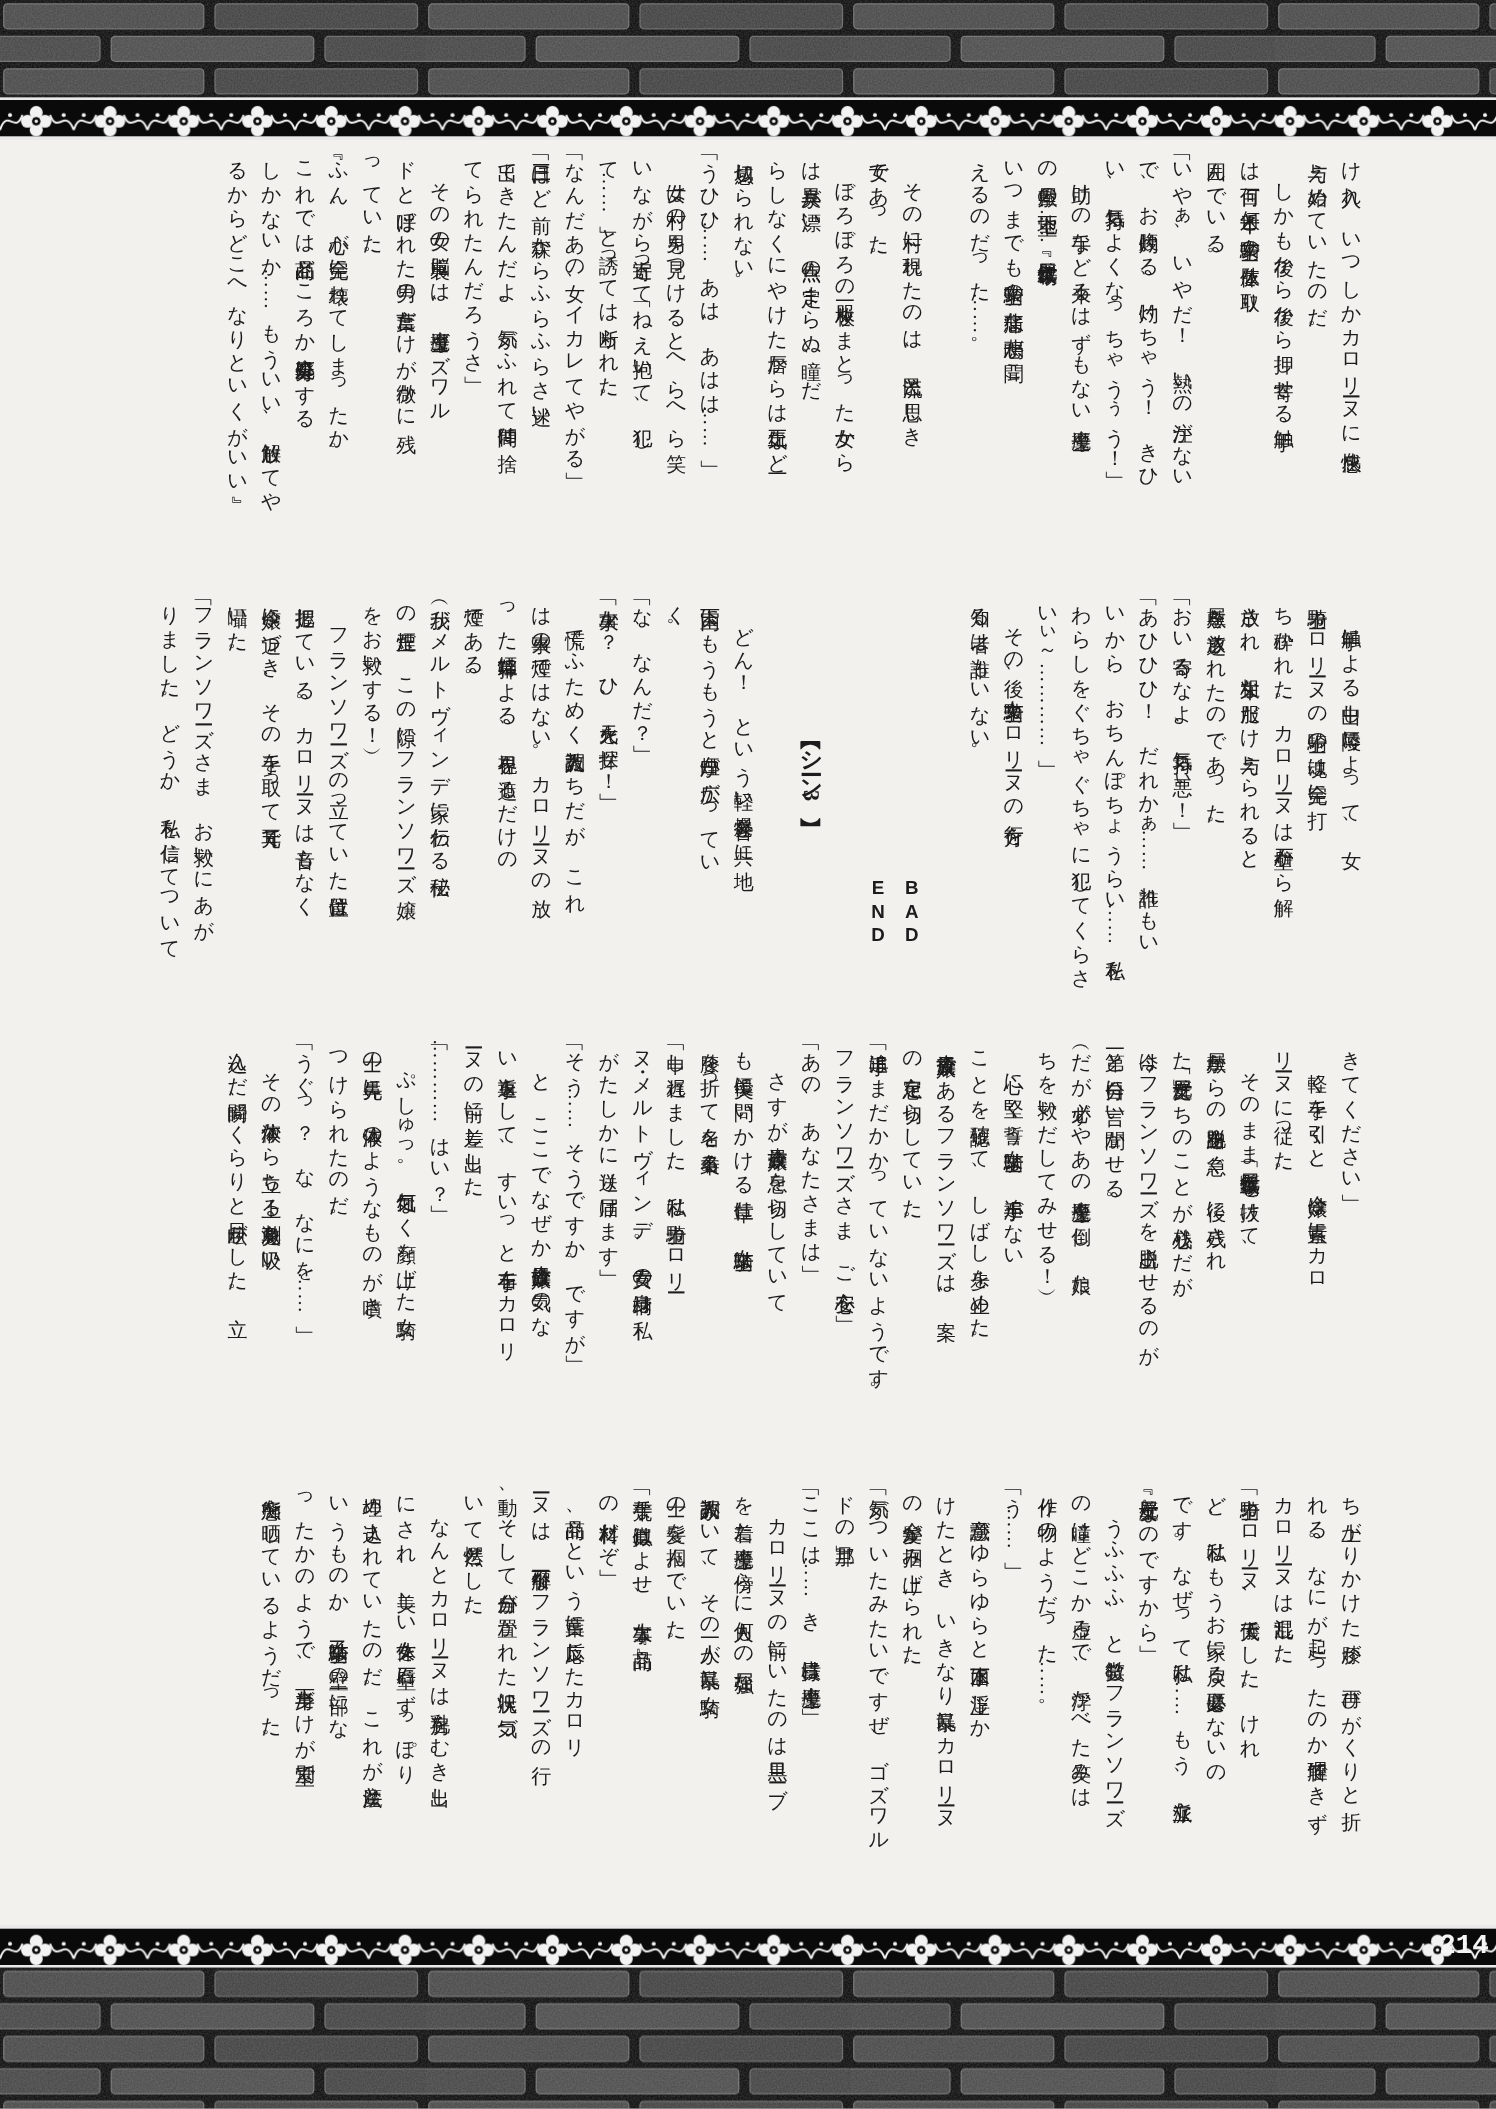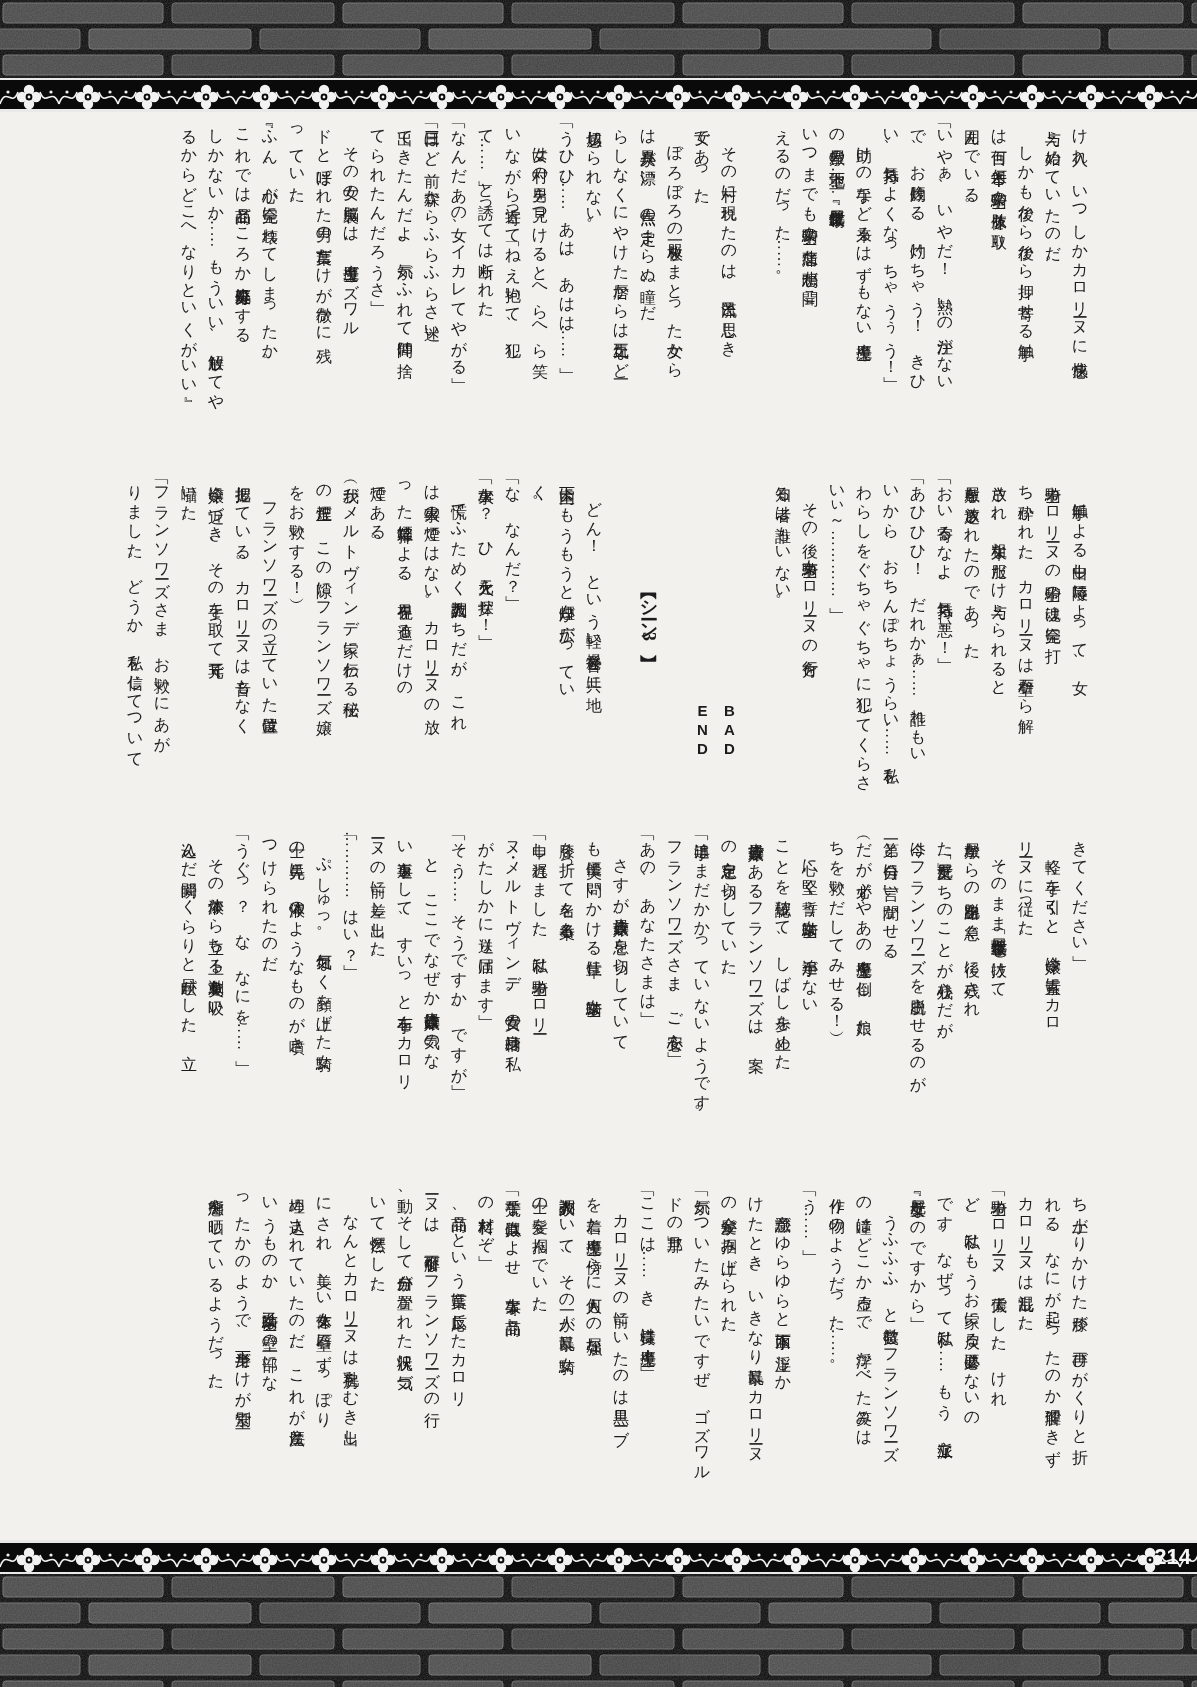--- a/index.html
+++ b/index.html
@@ -14,21 +14,21 @@
   .content{position:absolute;top:112px;left:0;width:100%;height:1428px;padding-top:6px;box-sizing:border-box;}
   .band{height:356px;padding-right:103px;box-sizing:border-box;}
   .band-text{writing-mode:vertical-rl;text-orientation:mixed;height:344px;width:fit-content;
              margin-left:auto;font-size:16px;line-height:27px;letter-spacing:1px;}
   .vcol{height:100%;}
   .vcol.blank{min-width:27px;}
   .vcol.scene{font-weight:bold;font-size:18px;padding-top:113px;box-sizing:border-box;}
   .vcol.badend{font-weight:bold;font-size:15px;padding-top:228px;box-sizing:border-box;
                font-family:"Liberation Sans","DejaVu Sans",sans-serif;text-orientation:upright;letter-spacing:2px;}
   .page-number{position:absolute;top:1544px;right:6px;color:#f5f5f5;font-size:22px;
-               font-family:Liberation Sans, sans-serif;font-weight:bold;z-index:5;}
+               font-family:Liberation Mono, monospace;font-weight:bold;z-index:5;}
 </style>
 </head>
 <body>
 
 <div class="page">
 
   <div class="deco brick-top">
     <svg width="1197" height="78" preserveAspectRatio="none">
       <defs>
         <pattern id="bricks" width="340" height="52" patternUnits="userSpaceOnUse">

